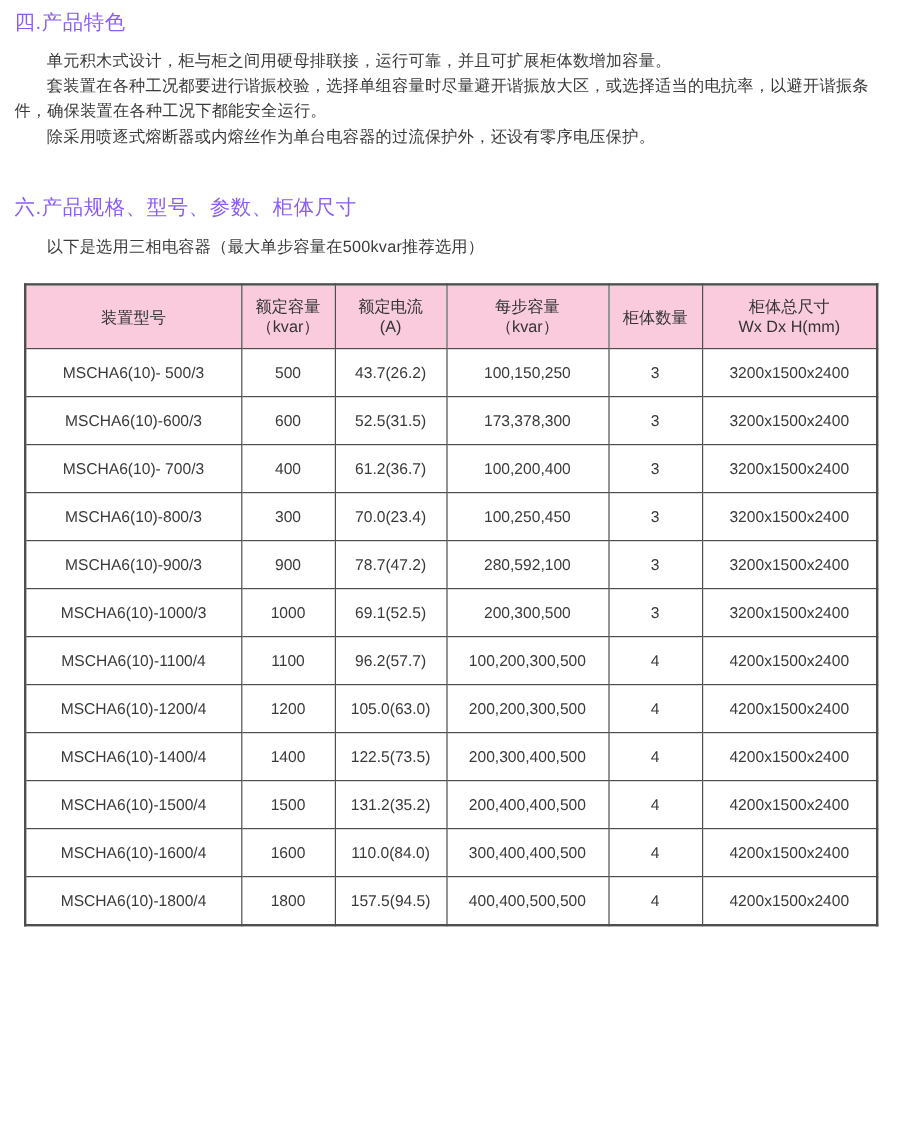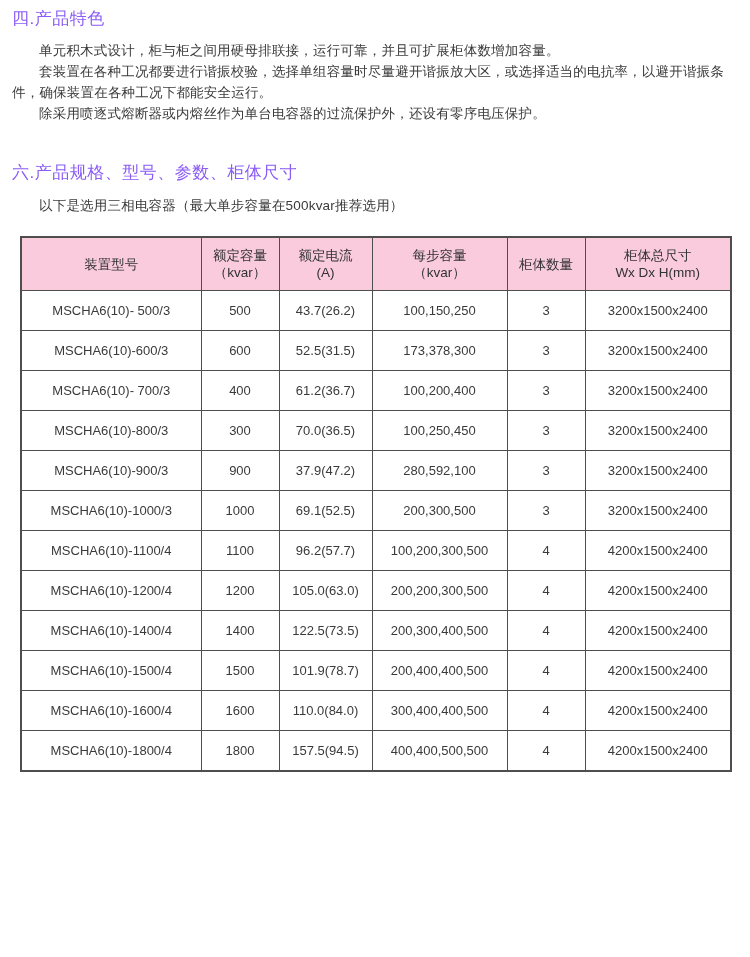--- a/index.html
+++ b/index.html
@@ -145,29 +145,29 @@
             <td>MSCHA6(10)- 700/3</td>
             <td>400</td>
             <td>61.2(36.7)</td>
             <td>100,200,400</td>
             <td>3</td>
             <td>3200x1500x2400</td>
           </tr>
           <tr>
             <td>MSCHA6(10)-800/3</td>
             <td>300</td>
-            <td>70.0(36.5)</td>
+            <td>70.0(23.4)</td>
             <td>100,250,450</td>
             <td>3</td>
             <td>3200x1500x2400</td>
           </tr>
           <tr>
             <td>MSCHA6(10)-900/3</td>
             <td>900</td>
-            <td>37.9(47.2)</td>
+            <td>78.7(47.2)</td>
             <td>280,592,100</td>
             <td>3</td>
             <td>3200x1500x2400</td>
           </tr>
           <tr>
             <td>MSCHA6(10)-1000/3</td>
             <td>1000</td>
             <td>69.1(52.5)</td>
             <td>200,300,500</td>
             <td>3</td>
@@ -193,21 +193,21 @@
             <td>MSCHA6(10)-1400/4</td>
             <td>1400</td>
             <td>122.5(73.5)</td>
             <td>200,300,400,500</td>
             <td>4</td>
             <td>4200x1500x2400</td>
           </tr>
           <tr>
             <td>MSCHA6(10)-1500/4</td>
             <td>1500</td>
-            <td>101.9(78.7)</td>
+            <td>131.2(35.2)</td>
             <td>200,400,400,500</td>
             <td>4</td>
             <td>4200x1500x2400</td>
           </tr>
           <tr>
             <td>MSCHA6(10)-1600/4</td>
             <td>1600</td>
             <td>110.0(84.0)</td>
             <td>300,400,400,500</td>
             <td>4</td>

